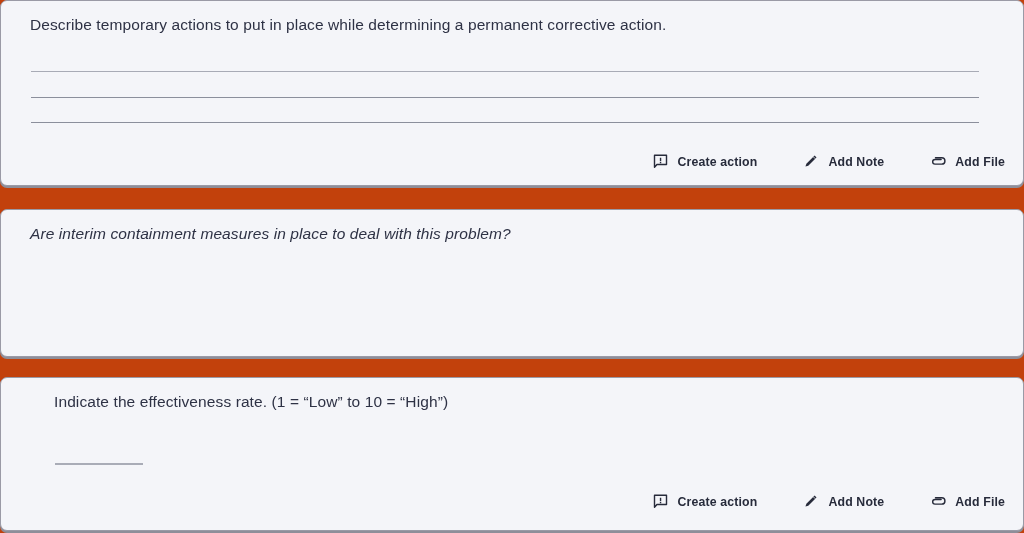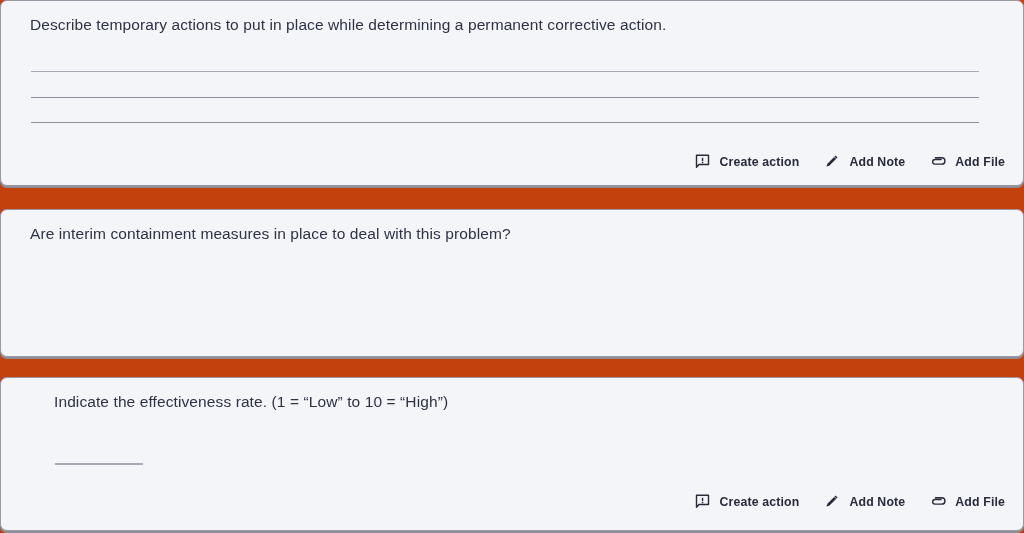--- a/index.html
+++ b/index.html
@@ -28,21 +28,21 @@
     left: 0;
     width: 1024px;
     box-sizing: border-box;
     background: #f4f5f9;
     border: 1px solid #9a9aa6;
     border-radius: 7px;
     box-shadow: 0 2px 0 0 #8e8e99;
   }
 
   .card-1 { top: 0px;   height: 186px; }
-  .card-2 { top: 209px; height: 148px; }
+  .card-2 { top: 209px; height: 148px; font-style: italic; }
   .card-3 { top: 377px; height: 154px; padding-left: 24px; }
 
   .card-body {
     position: relative;
     height: 100%;
     width: 100%;
   }
 
   
   .question {
@@ -103,21 +103,21 @@
     color: #2e3245;
     line-height: 19px;
   }
 
   
   .actions {
     position: absolute;
     right: 16px;
     display: flex;
     align-items: center;
-    gap: 20px;
+    gap: 41px;
   }
   .actions-1 { top: 150px; }
   .actions-2 { top: 320px; }
   .actions-3 { top: 490px; }
 
   .action-btn {
     display: flex;
     align-items: center;
     gap: 9px;
     cursor: pointer;

